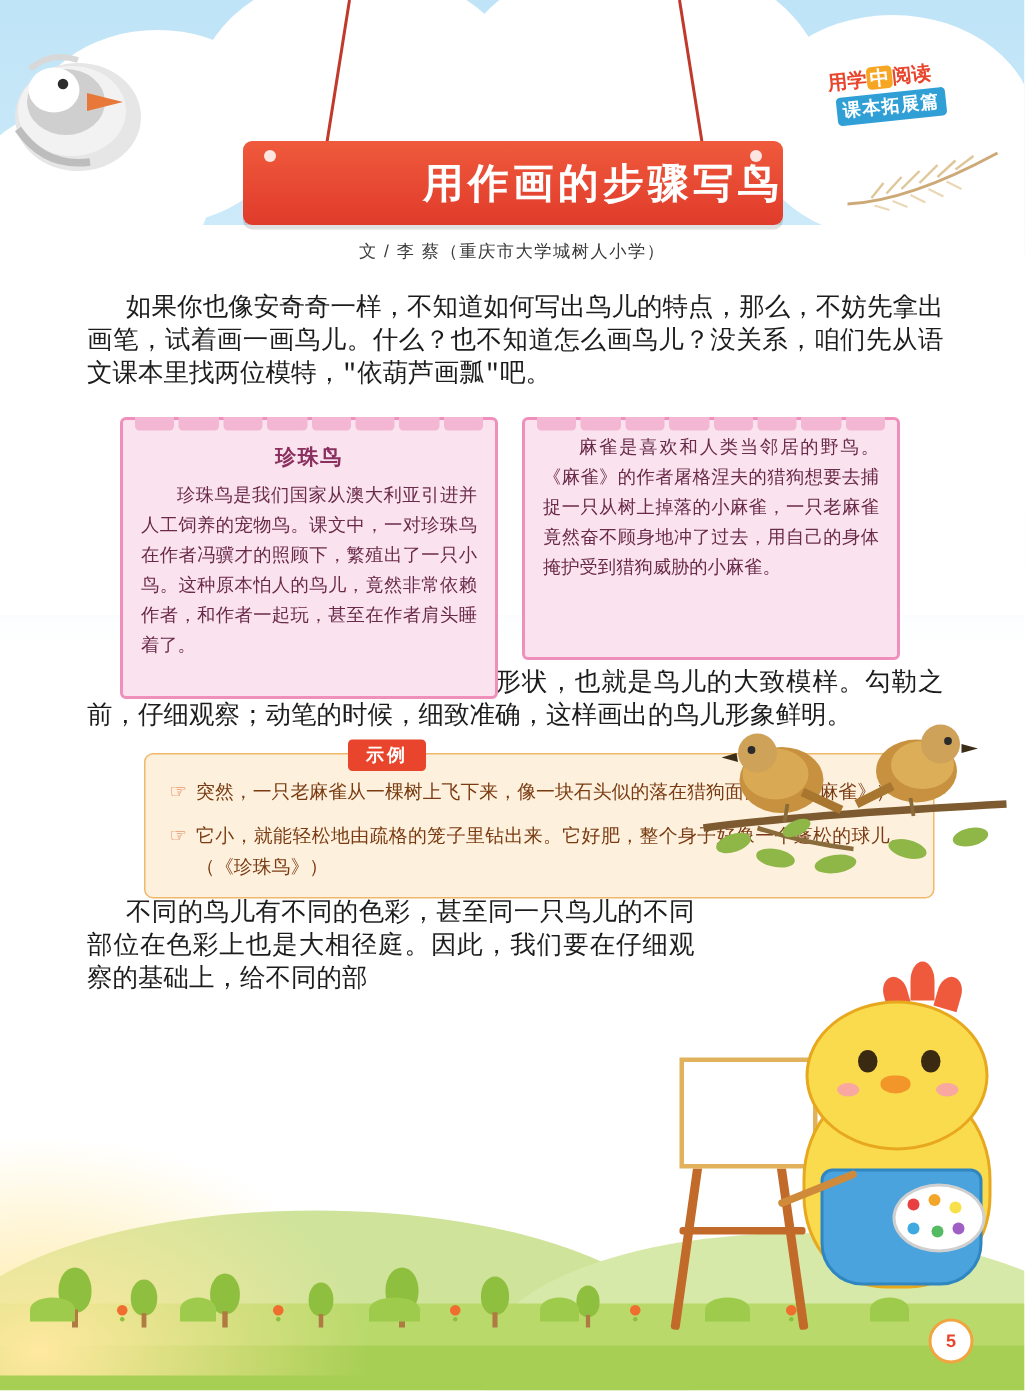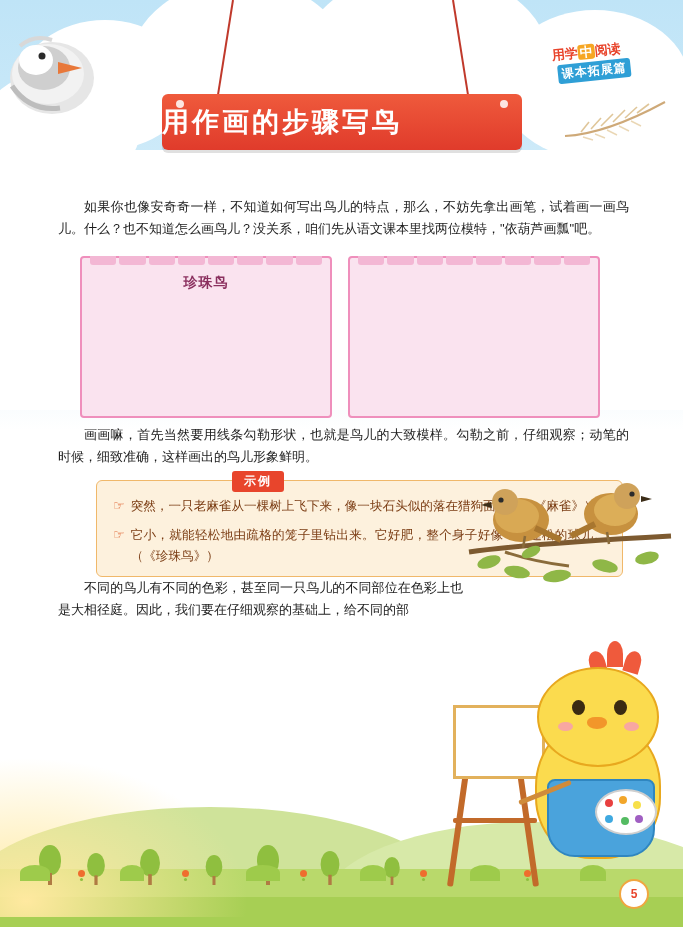--- a/index.html
+++ b/index.html
@@ -153,21 +153,21 @@
     position: absolute;
     left: 162px;
     top: 94px;
     width: 360px;
     height: 56px;
     background: linear-gradient(180deg, #ef5a3c 0%, #e03b2b 100%);
     border-radius: 6px;
     box-shadow: 0 3px 0 rgba(0,0,0,0.12);
     display: flex;
     align-items: center;
-    justify-content: flex-start;
+    justify-content: flex-end;
   }
   .sign::before, .sign::after {
     content: "";
     position: absolute;
     top: 6px;
     width: 8px;
     height: 8px;
     background: #ffffff;
     border-radius: 50%;
     opacity: .85;
@@ -242,45 +242,45 @@
   
   .content {
     position: absolute;
     left: 0;
     top: 196px;
     width: 683px;
   }
   p.para {
     margin: 0 0 4px 0;
     padding: 0 54px 0 58px;
-    font-size: 13px;
+    font-size: 17px;
     line-height: 22px;
     color: #1c1c1c;
     text-align: justify;
     text-indent: 26px;
-    font-family: Liberation Sans, sans-serif;
+    font-family: Liberation Mono, monospace;
   }
 
   
   .cards {
     position: relative;
     margin: 16px 0 0 0;
     height: 168px;
   }
   .card {
     position: absolute;
     top: 0;
     width: 252px;
     background: #fae3ef;
     border: 2px solid #ef8fbc;
     border-radius: 4px;
     box-sizing: border-box;
     padding: 8px 12px 10px 12px;
   }
-  .card.left { left: 80px; height: 162px; }
+  .card.left { left: 80px; height: 188px; }
   .card.right { left: 348px; height: 162px; }
   .card .tabs {
     position: absolute;
     top: -2px;
     left: 0;
     right: 0;
     height: 10px;
     display: flex;
     gap: 3px;
     padding: 0 8px;
@@ -561,50 +561,53 @@
         <path d="M34 38 L44 42"></path>
         <path d="M46 34 L56 39"></path>
       <path d="M58 30 L68 35"></path>
         <path d="M70 25 L80 30"></path>
     </g>
   </svg>
 
   <div class="sign">
     <span class="sign-title">用作画的步骤写鸟</span>
   </div>
+  <div class="byline">文 / 李  蔡（重庆市大学城树人小学）</div>
 
   <div class="content">
 
     <p class="para">如果你也像安奇奇一样，不知道如何写出鸟儿的特点，那么，不妨先拿出画笔，试着画一画鸟儿。什么？也不知道怎么画鸟儿？没关系，咱们先从语文课本里找两位模特，"依葫芦画瓢"吧。</p>
 
     <div class="cards">
       <div class="card left">
         <div class="tabs">
           <div class="tab"></div>
             <div class="tab"></div>
             <div class="tab"></div>
           <div class="tab"></div>
             <div class="tab"></div>
             <div class="tab"></div>
           <div class="tab"></div>
             <div class="tab"></div>
         </div>
         <h3>珍珠鸟</h3>
+        <p>珍珠鸟是我们国家从澳大利亚引进并人工饲养的宠物鸟。课文中，一对珍珠鸟在作者冯骥才的照顾下，繁殖出了一只小鸟。这种原本怕人的鸟儿，竟然非常依赖作者，和作者一起玩，甚至在作者肩头睡着了。</p>
       </div>
       <div class="card right">
         <div class="tabs">
           <div class="tab"></div>
             <div class="tab"></div>
             <div class="tab"></div>
           <div class="tab"></div>
             <div class="tab"></div>
             <div class="tab"></div>
           <div class="tab"></div>
             <div class="tab"></div>
         </div>
+        <p>麻雀是喜欢和人类当邻居的野鸟。《麻雀》的作者屠格涅夫的猎狗想要去捕捉一只从树上掉落的小麻雀，一只老麻雀竟然奋不顾身地冲了过去，用自己的身体掩护受到猎狗威胁的小麻雀。</p>
       </div>
     </div>
 
 
     <p class="para">画画嘛，首先当然要用线条勾勒形状，也就是鸟儿的大致模样。勾勒之前，仔细观察；动笔的时候，细致准确，这样画出的鸟儿形象鲜明。</p>
 
     <div class="example-wrap">
       <div class="example-label">示例</div>
       <div class="example-box">
         <div class="ex-item">

